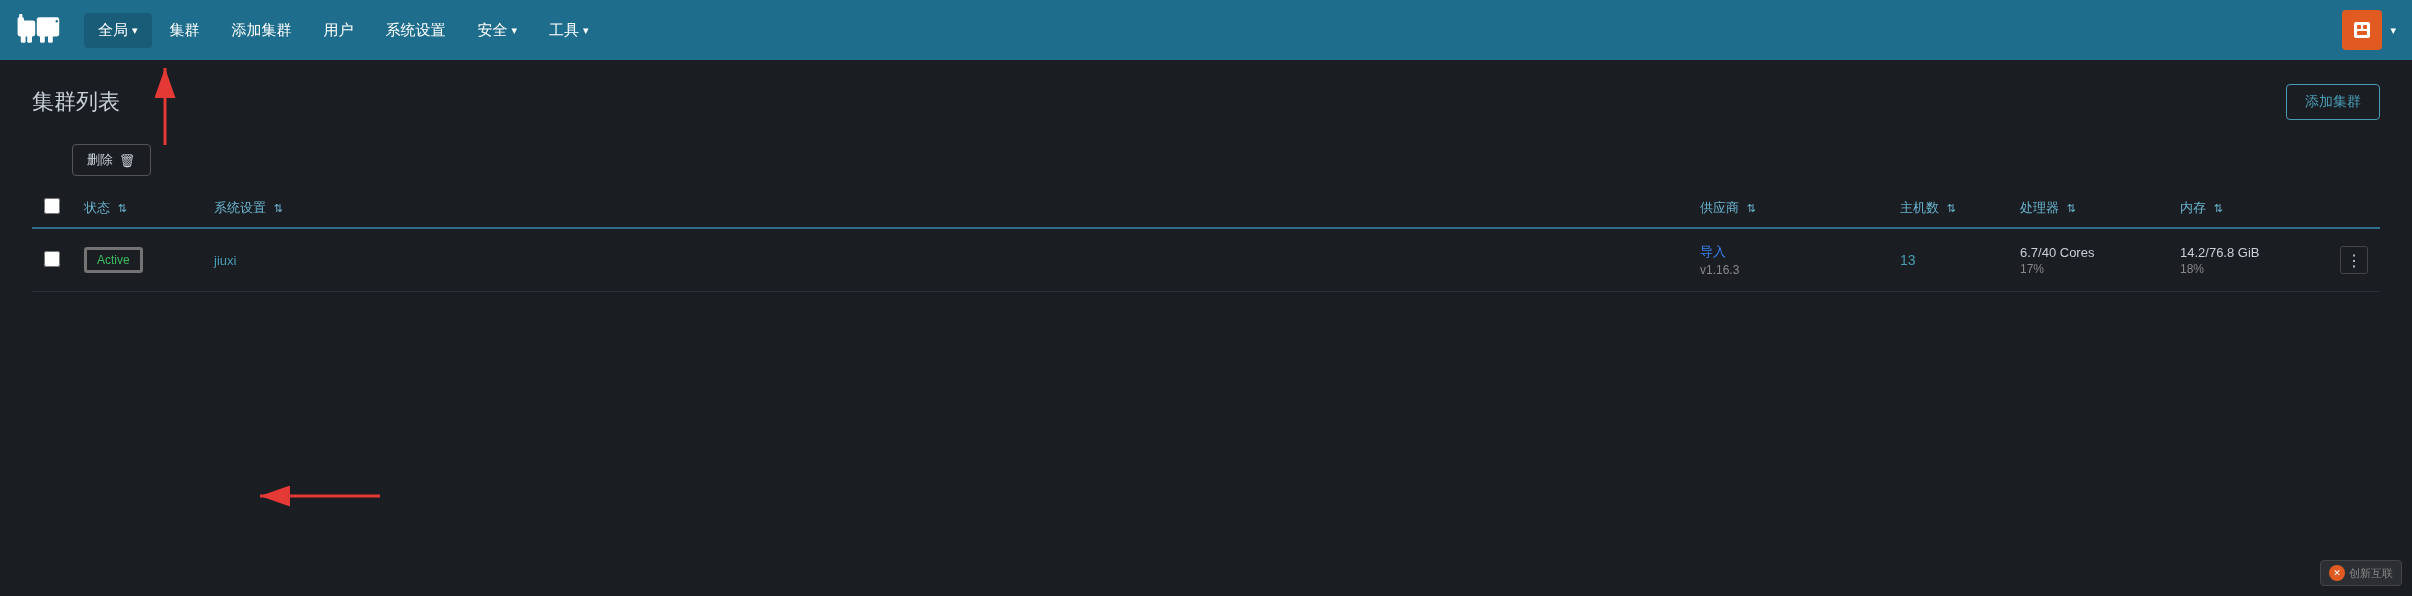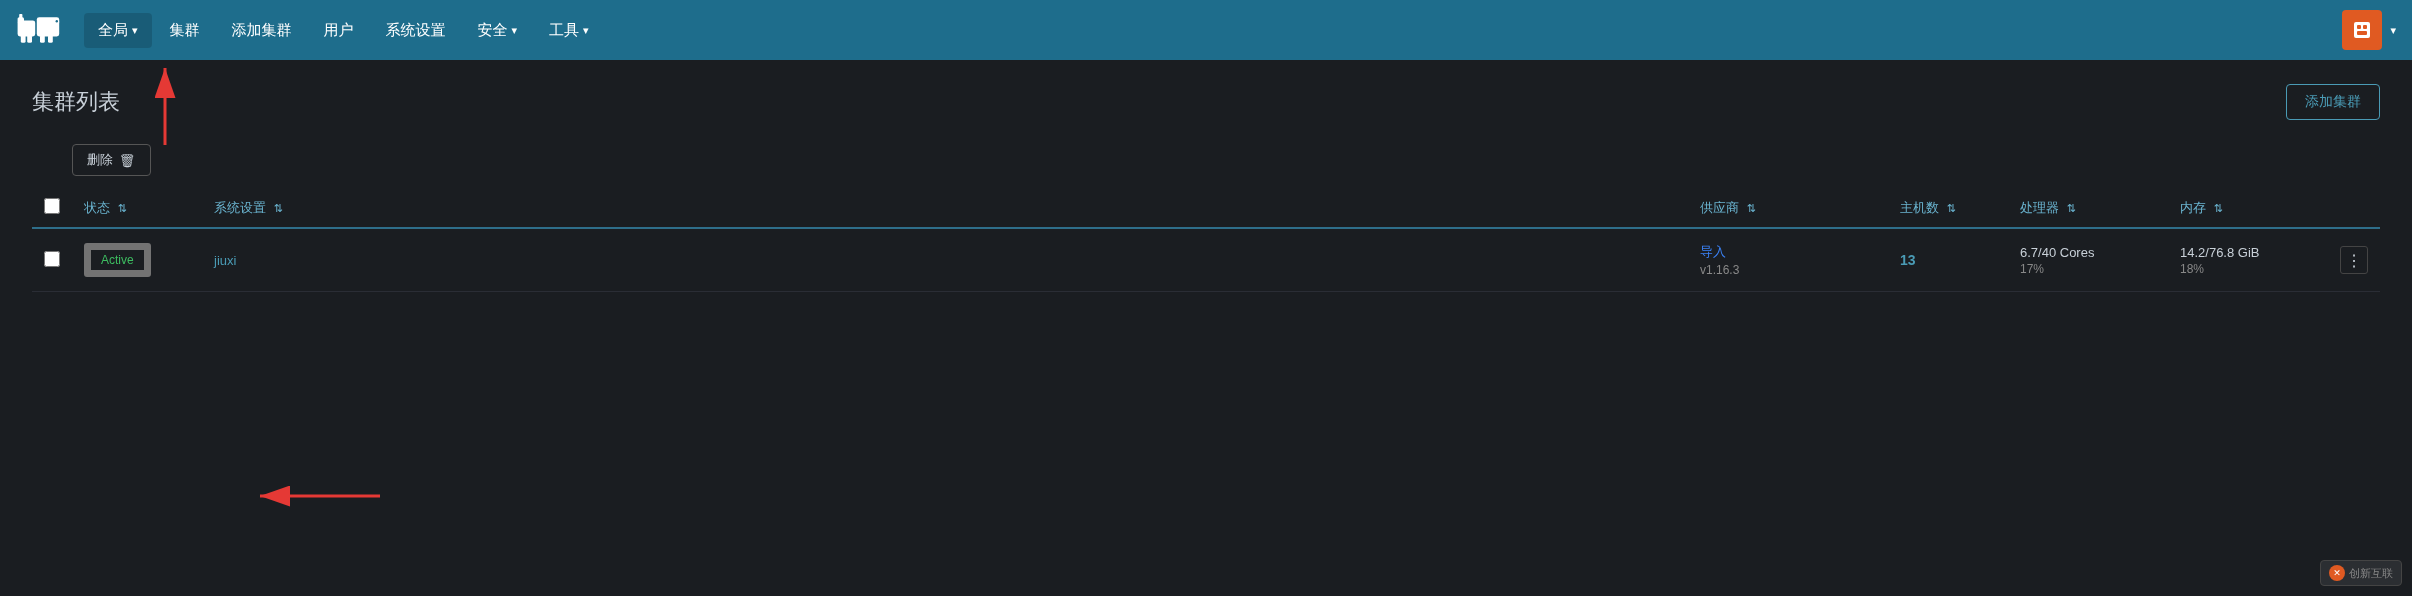--- a/index.html
+++ b/index.html
@@ -140,37 +140,37 @@
     .cluster-table td {
       padding: 14px 12px;
       border-bottom: 1px solid #2a2d35;
       vertical-align: middle;
       font-size: 13px;
     }
     .col-check { width: 36px; }
     .col-status { width: 130px; }
     .col-name { min-width: 200px; }
     .col-vendor { width: 200px; }
-    .col-hosts { width: 120px; font-weight: bold; }
+    .col-hosts { width: 120px; }
     .col-cpu { width: 160px; }
     .col-mem { width: 160px; }
     .col-actions { width: 50px; }
 
     .sort-icon { color: #6ab4d0; font-size: 11px; margin-left: 4px; }
 
     .checkbox {
       width: 16px; height: 16px;
       border: 1px solid #555;
       border-radius: 2px;
       cursor: pointer;
       background: transparent;
     }
 
     .badge-active {
-      border: 7px solid #737373;
+      border: 3px solid #737373;
       color: #3dbd60;
       padding: 3px 10px;
       border-radius: 3px;
       font-size: 12px;
       display: inline-block;
     }
 
     .link-blue {
       color: #4a9bb5;
       cursor: pointer;

